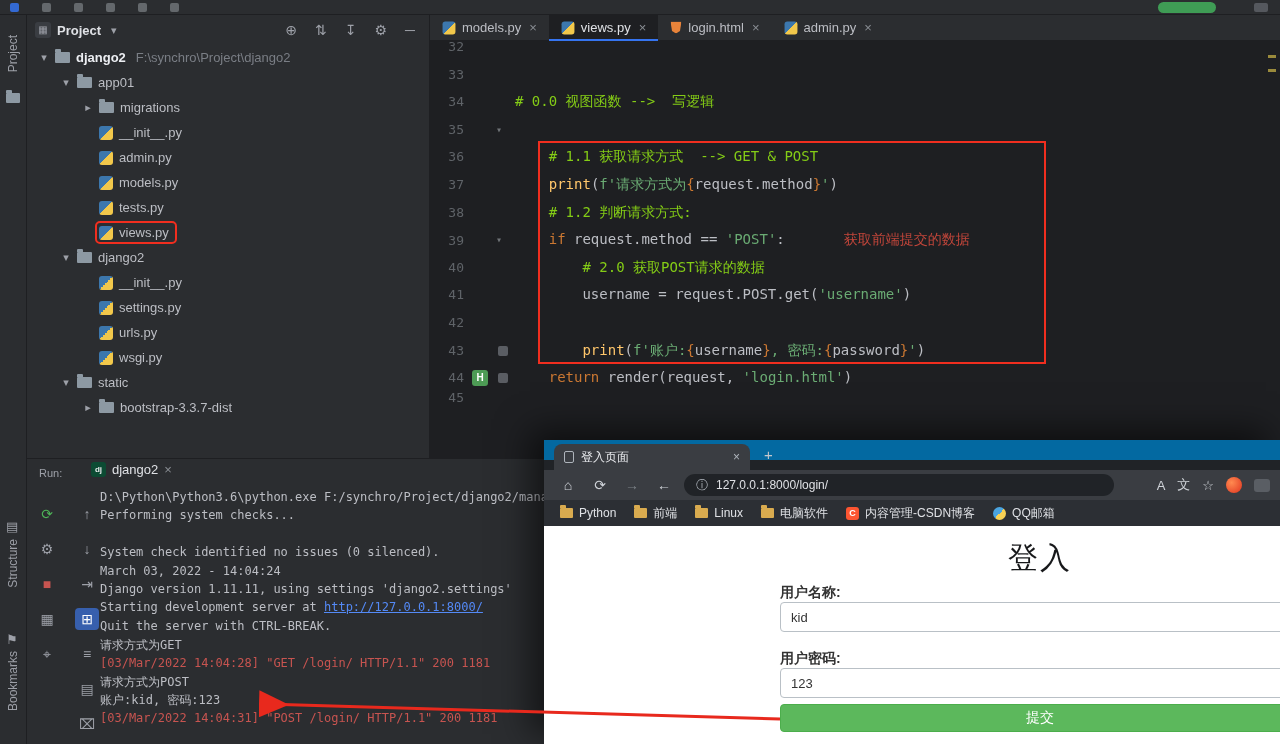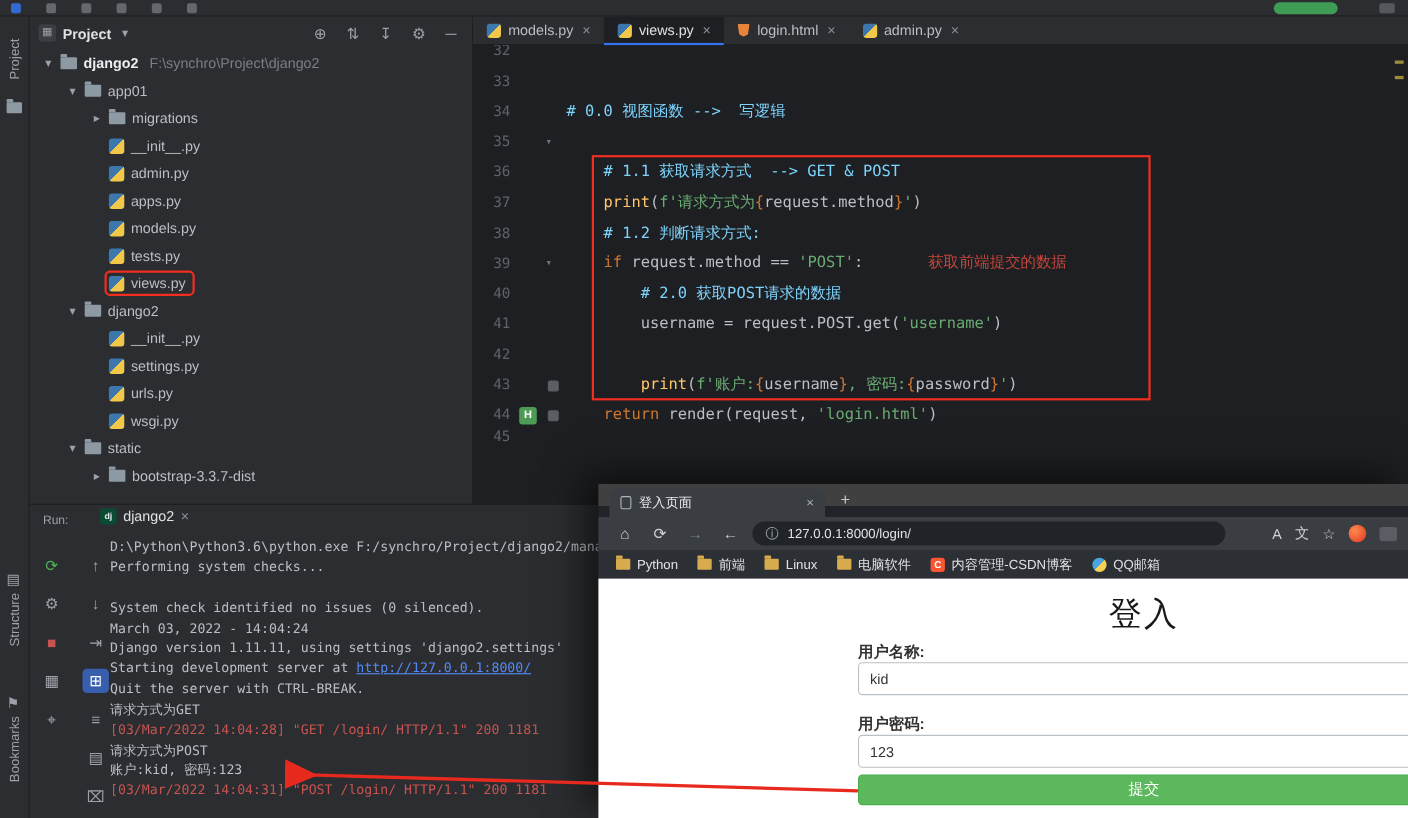--- a/index.html
+++ b/index.html
@@ -46,21 +46,21 @@
   .etab.active{background:#1e1f22;color:#dfe1e5}
   .etab.active::after{content:'';position:absolute;left:0;right:0;bottom:-1px;height:2px;background:#3574f0}
   .etab .x{color:#8a8e94;font-size:13px;margin-left:2px}
   .html-ic{width:12px;height:13px;background:#e8833a;clip-path:polygon(0 0,100% 0,86% 80%,50% 100%,14% 80%);flex:none}
   .etab .py-ic,.etab .html-ic{transform:scale(.92)}
 
   
   .editor{position:absolute;left:430px;top:41px;width:850px;height:417px;background:#1e1f22;overflow:hidden;font-family:"DejaVu Sans Mono","Liberation Mono",monospace;font-size:14px}
   .lnum{position:absolute;left:0;width:34px;text-align:right;color:#5f6368;font-size:13px;line-height:27.6px}
   .cline{position:absolute;left:85px;line-height:27.6px;white-space:pre}
-  .kw{color:#cc7832}.fn{color:#ffc66b}.str{color:#6aab73}.com{color:#7dd3fc}.pl{color:#bcbec4}.br{color:#cc7832}
+  .kw{color:#cc7832}.fn{color:#ffc66b}.str{color:#6aab73}.com{color:#84cc16}.pl{color:#bcbec4}.br{color:#cc7832}
   .note{color:#c0453a}
   .fold{position:absolute;left:66px;color:#6f7377;font-size:10px;line-height:27.6px}
   .gicon-mark{position:absolute;left:68px;width:10px;height:10px;background:#5a5d63;border-radius:2px}
   .gicon-html{position:absolute;left:42px;width:16px;height:16px;background:#4d9b55;border-radius:3px;color:#fff;font-size:10px;font-weight:700;text-align:center;line-height:16px;font-family:"Liberation Sans",sans-serif}
   .emark{position:absolute;right:4px;width:8px;height:3px;background:#b9a544;opacity:.8}
   .code-box{position:absolute;left:538px;top:141px;width:508px;height:223px;border:2px solid #f12e1f;z-index:15;pointer-events:none}
 
   
   .run{position:absolute;left:27px;top:458px;right:0;bottom:0;background:#2b2d30;border-top:1px solid #1e1f22}
   .run-label{position:absolute;left:12px;top:8px;color:#9da0a8;font-size:11px}
@@ -74,21 +74,21 @@
   .rt-ic.green{color:#4db357}
   .rt-ic.red{color:#c75450}
   .rt-ic.sel{background:#375fad;color:#fff;border-radius:4px;height:22px;margin-bottom:13px}
   .console{position:absolute;left:73px;top:31px;right:0;bottom:0;font-family:"DejaVu Sans Mono","Liberation Mono",monospace;font-size:12px;color:#bcbec4}
   .con-line{height:18.4px;white-space:pre}
   .err{color:#c75450}
   .clink{color:#548af7;text-decoration:underline}
 
   
   .browser{position:absolute;left:544px;top:440px;width:736px;height:304px;z-index:50;box-shadow:-14px -10px 32px rgba(0,0,0,.55);background:#202327}
-  .btabs{position:absolute;left:0;top:0;right:0;height:20px;background:#404040}
+  .btabs{position:absolute;left:0;top:0;right:0;height:20px;background:#0369a1}
   .btab{position:absolute;left:10px;top:4px;width:196px;height:26px;background:#3a3d42;border-radius:8px 8px 0 0;display:flex;align-items:center;padding:0 10px;gap:7px;color:#e8eaed;font-size:12px}
   .doc{width:10px;height:12px;border:1px solid #aeb4bb;border-radius:2px;flex:none}
   .btab .x{margin-left:auto;color:#aeb4bb}
   .bplus{position:absolute;left:220px;top:6px;color:#c3c7cc;font-size:15px}
   .bnav{position:absolute;left:0;top:30px;right:0;height:30px;background:#3a3d42;display:flex;align-items:center;padding-left:8px}
   .nav-ic{width:32px;text-align:center;color:#cfd3d8;font-size:14px}
   .nav-ic.dim{color:#7c8187}
   .addr{height:22px;width:430px;background:#202327;border-radius:11px;display:flex;align-items:center;padding:0 12px;gap:8px;color:#dfe1e5;font-size:12px;margin-left:4px}
   .addr .info{color:#aeb4bb}
   .bnav-right{display:flex;align-items:center;gap:12px;margin-left:auto;padding-right:10px;color:#cfd3d8;font-size:13px}
@@ -175,27 +175,20 @@
           <span class="rinner">
             <span class="py-ic"></span>
             <span class="tlabel">__init__.py</span>
           </span>
         </div>
         <div class="trow" style="padding-left: 52px;">
           <span class="chev"></span>
           <span class="rinner">
             <span class="py-ic"></span>
             <span class="tlabel">admin.py</span>
-          </span>
-        </div>
-        <div class="trow" style="padding-left: 52px;">
-          <span class="chev"></span>
-          <span class="rinner">
-            <span class="py-ic"></span>
-            <span class="tlabel">apps.py</span>
           </span>
         </div>
         <div class="trow" style="padding-left: 52px;">
           <span class="chev"></span>
           <span class="rinner">
             <span class="py-ic"></span>
             <span class="tlabel">models.py</span>
           </span>
         </div>
         <div class="trow" style="padding-left: 52px;">

